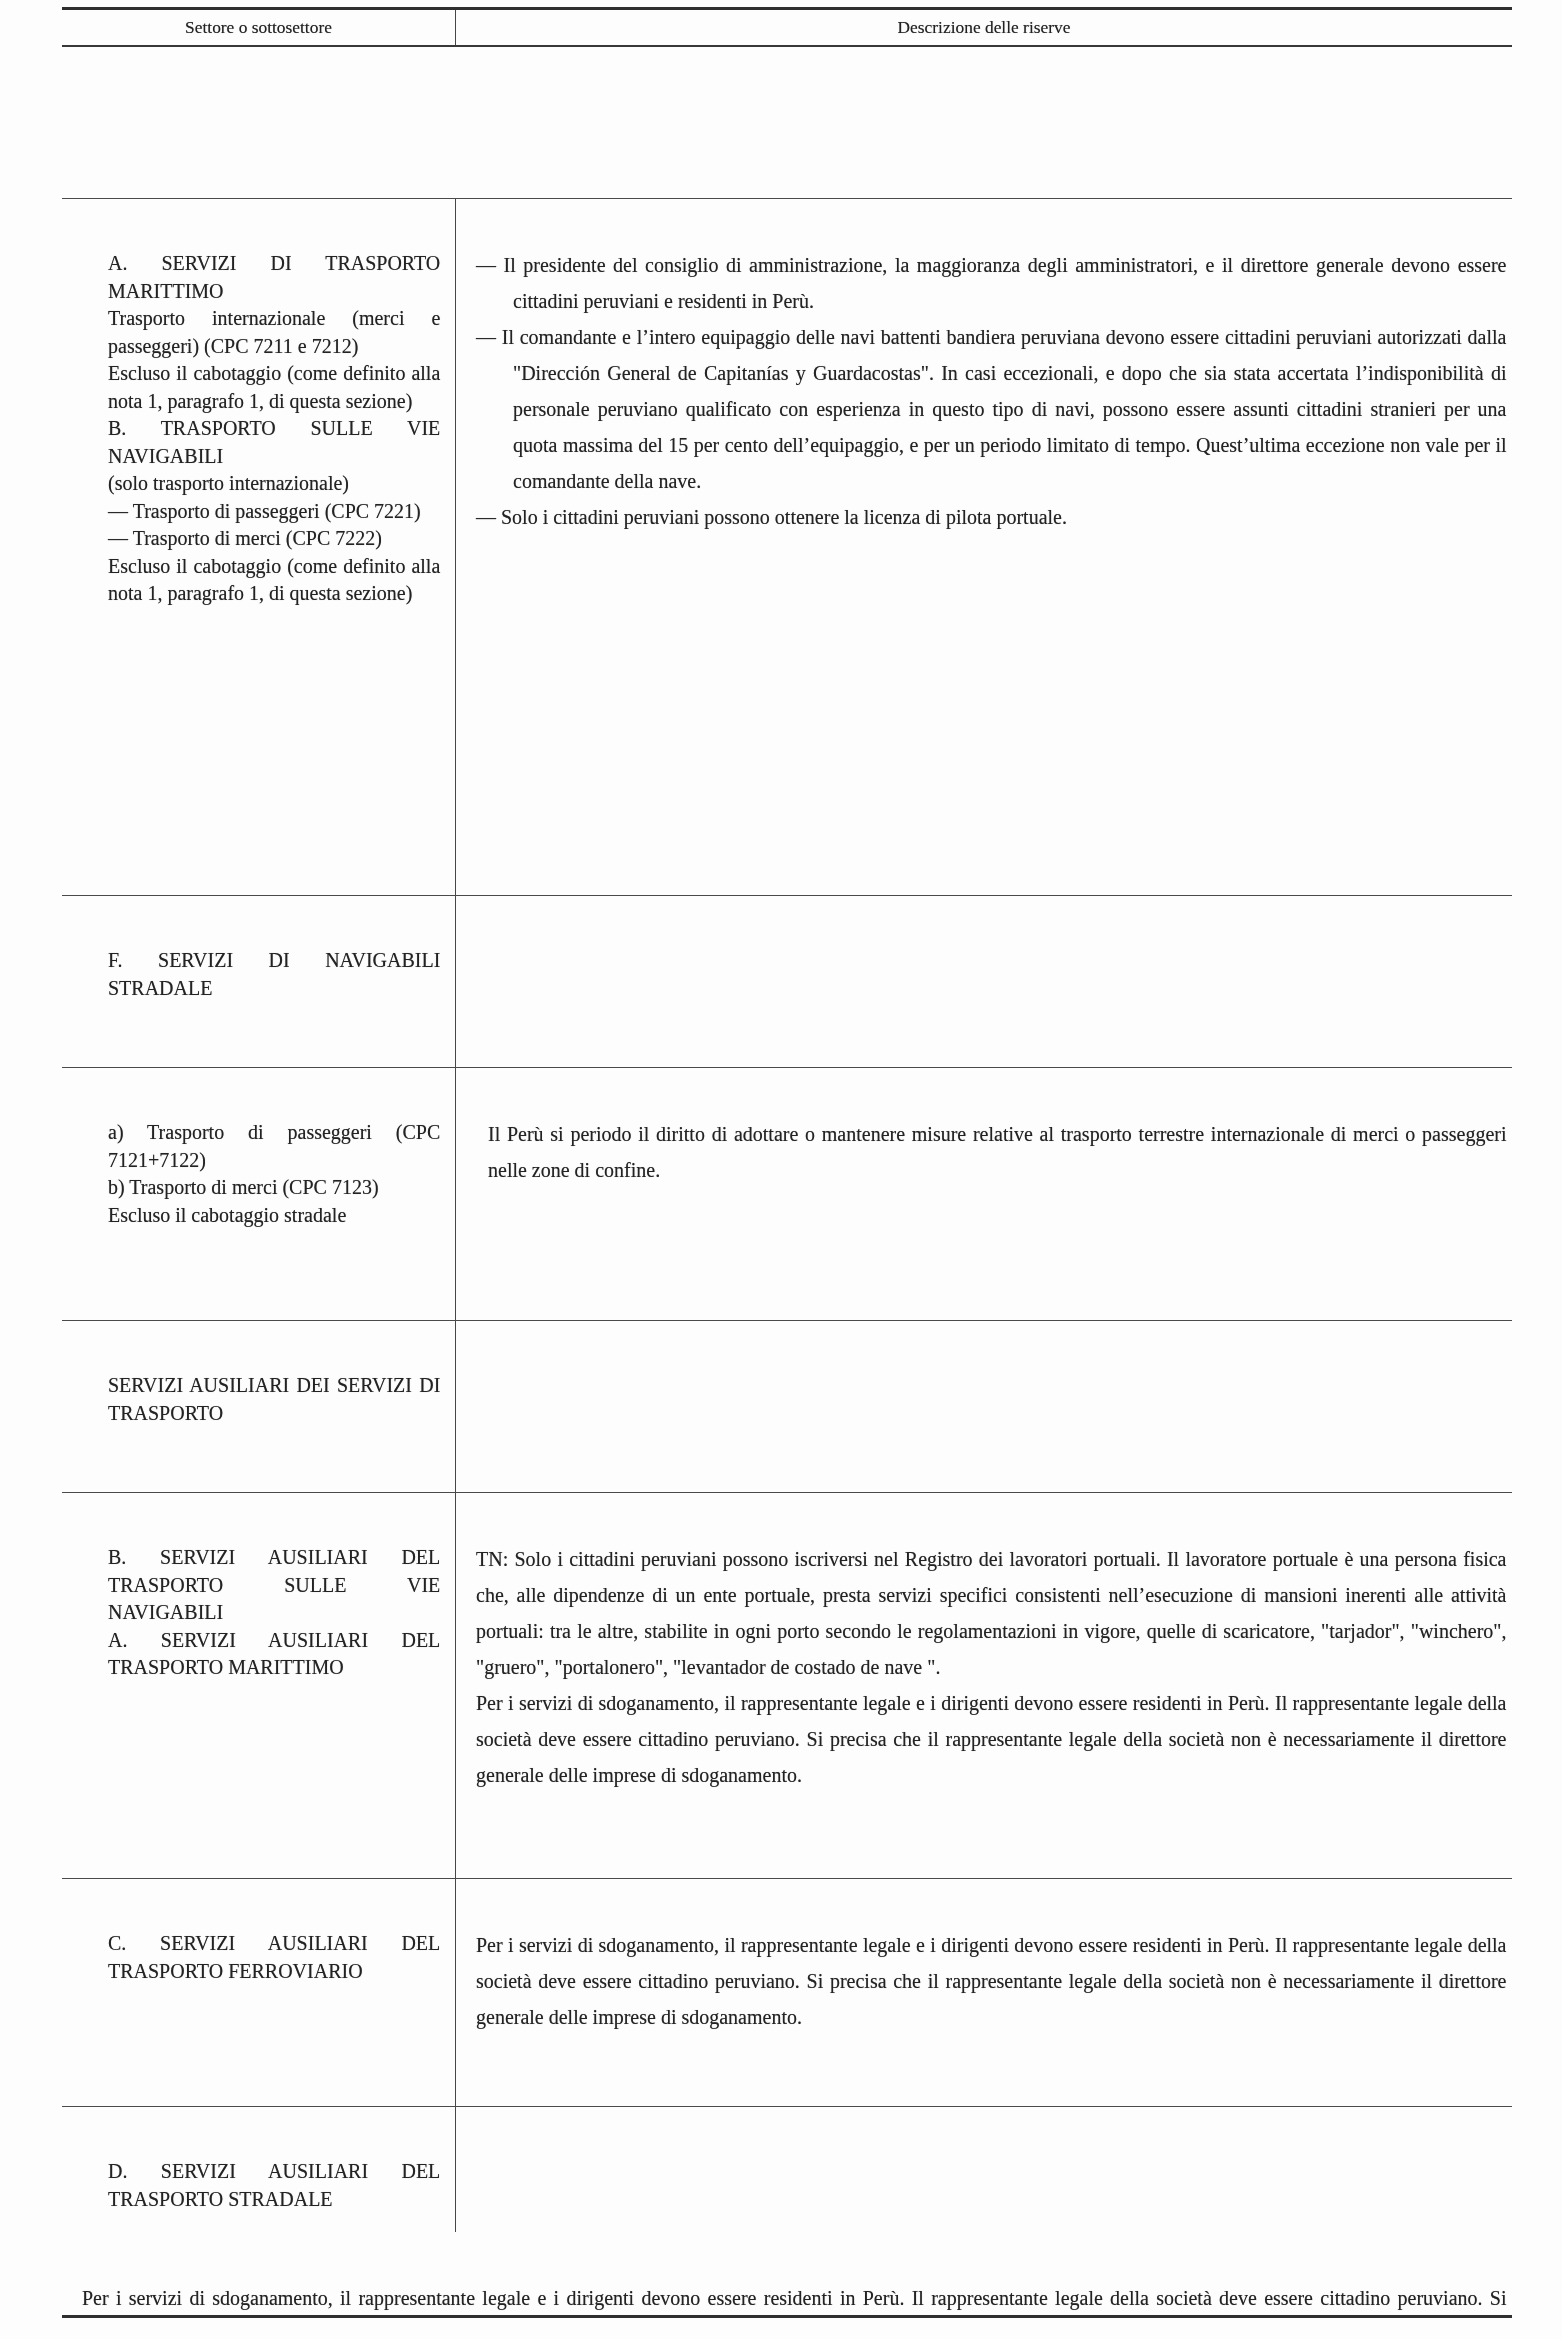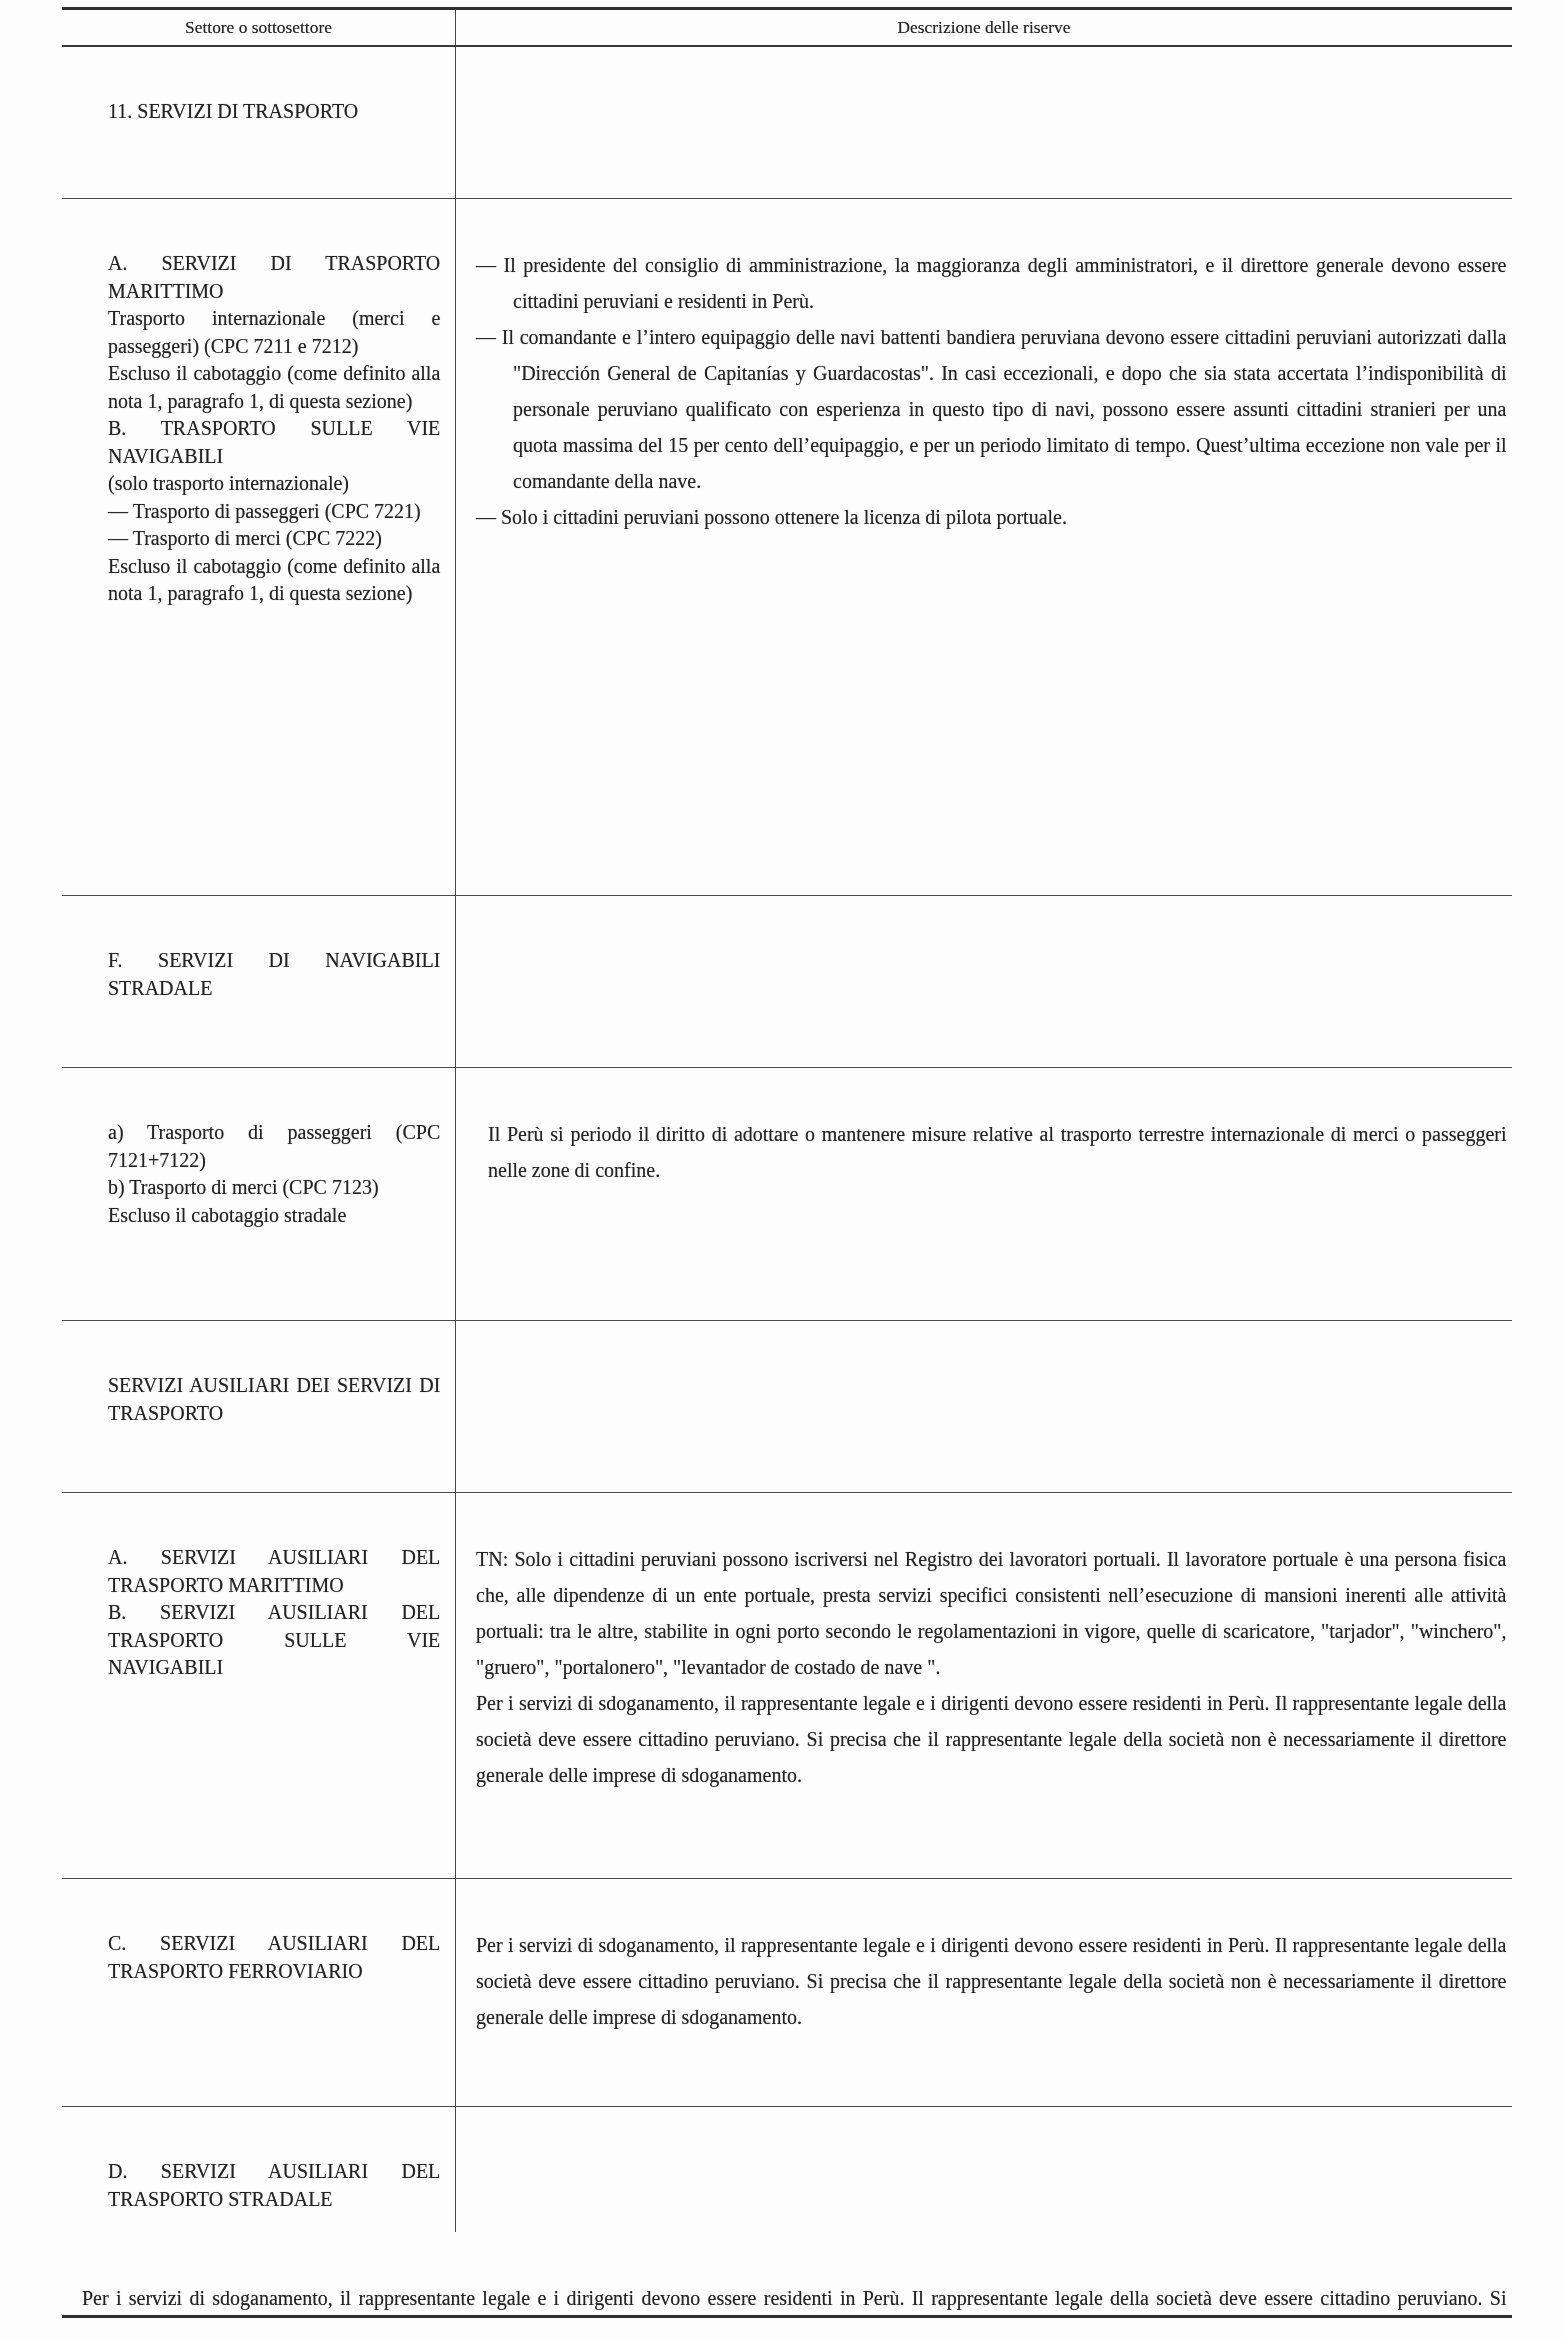--- a/index.html
+++ b/index.html
@@ -90,23 +90,20 @@
 <body>
 
 <div class="page">
   <div class="doc-table">
     <div class="thead">
       <div class="hcell h-sector">Settore o sottosettore</div>
       <div class="hcell h-desc">Descrizione delle riserve</div>
     </div>
     <div id="rows-root">
         <div class="row">
-          <div class="col-sector">
-            <p class="para">11. SERVIZI DI TRASPORTO</p>
-          </div>
           <div class="col-desc"></div>
         </div>
         <div class="row">
           <div class="col-sector">
             <p class="para">A. SERVIZI DI TRASPORTO MARITTIMO</p>
             <p class="para">Trasporto internazionale (merci e passeggeri) (CPC 7211 e 7212)</p>
             <p class="para">Escluso il cabotaggio (come definito alla nota 1, paragrafo 1, di questa sezione)</p>
             <p class="para">B. TRASPORTO SULLE VIE NAVIGABILI</p>
             <p class="para">(solo trasporto internazionale)</p>
             <p class="para dash-item">— Trasporto di passeggeri (CPC 7221)</p>
@@ -136,22 +133,22 @@
           </div>
         </div>
         <div class="row">
           <div class="col-sector">
             <p class="para">SERVIZI AUSILIARI DEI SERVIZI DI TRASPORTO</p>
           </div>
           <div class="col-desc"></div>
         </div>
         <div class="row">
           <div class="col-sector">
+            <p class="para">B. SERVIZI AUSILIARI DEL TRASPORTO SULLE VIE NAVIGABILI</p>
             <p class="para">A. SERVIZI AUSILIARI DEL TRASPORTO MARITTIMO</p>
-            <p class="para">B. SERVIZI AUSILIARI DEL TRASPORTO SULLE VIE NAVIGABILI</p>
           </div>
           <div class="col-desc">
             <p class="para">TN: Solo i cittadini peruviani possono iscriversi nel Registro dei lavoratori portuali. Il lavoratore portuale è una persona fisica che, alle dipendenze di un ente portuale, presta servizi specifici consistenti nell’esecuzione di mansioni inerenti alle attività portuali: tra le altre, stabilite in ogni porto secondo le regolamentazioni in vigore, quelle di scaricatore, "tarjador", "winchero", "gruero", "portalonero", "levantador de costado de nave ".</p>
             <p class="para">Per i servizi di sdoganamento, il rappresentante legale e i dirigenti devono essere residenti in Perù. Il rappresentante legale della società deve essere cittadino peruviano. Si precisa che il rappresentante legale della società non è necessariamente il direttore generale delle imprese di sdoganamento.</p>
           </div>
         </div>
         <div class="row">
           <div class="col-sector">
             <p class="para">C. SERVIZI AUSILIARI DEL TRASPORTO FERROVIARIO</p>
           </div>

